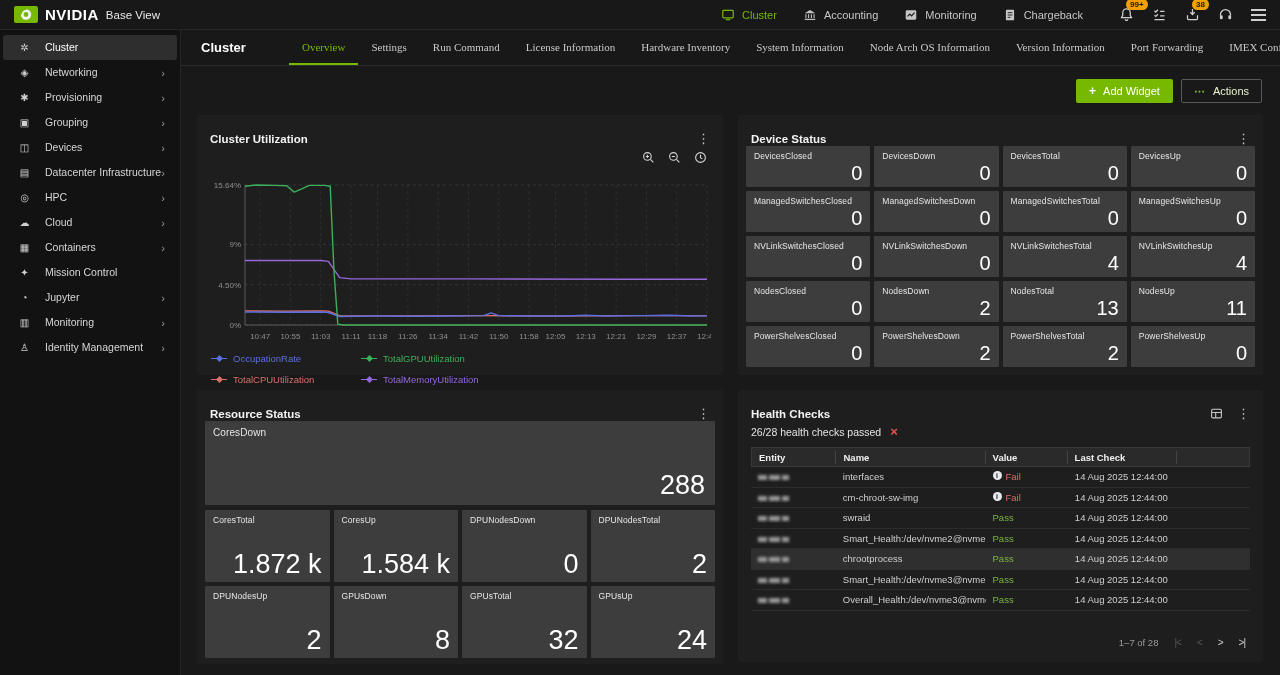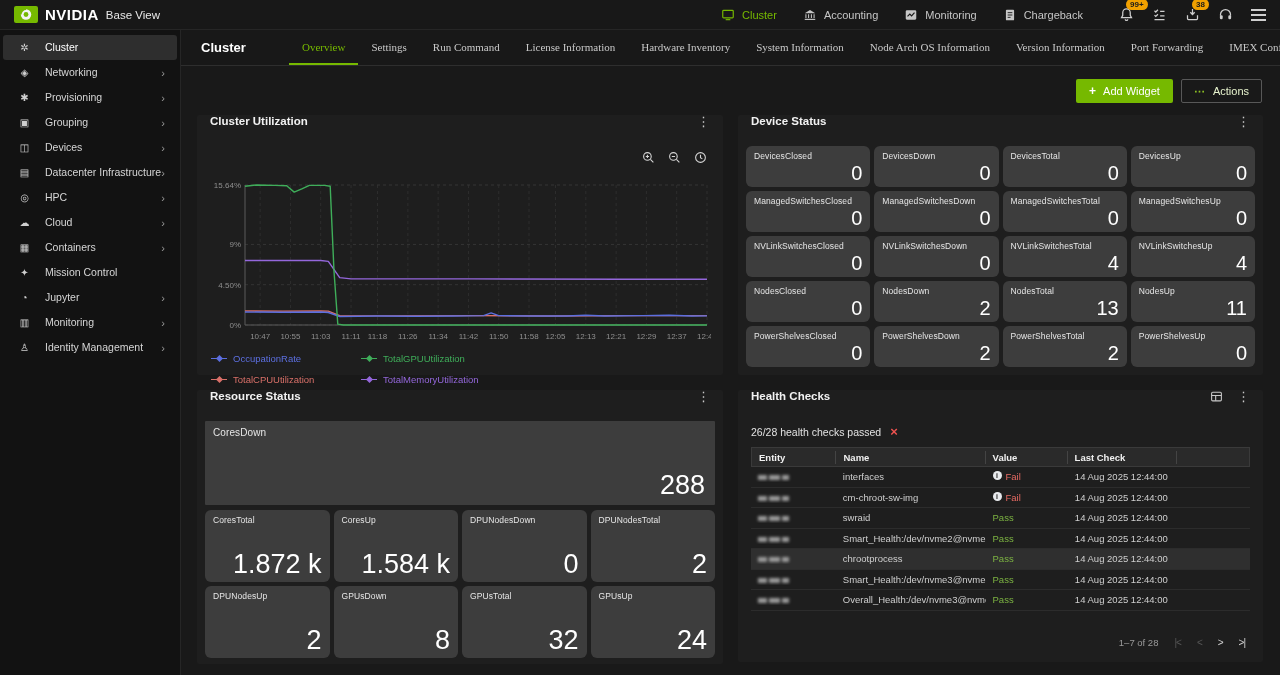--- a/index.html
+++ b/index.html
@@ -52,40 +52,40 @@
   .btn-actions { background:transparent; border:1px solid #585858; color:#e7f3cd; font-size:11px;
     padding:4px 12px; border-radius:2px; display:flex; align-items:center; gap:7px; cursor:pointer; }
   .btn-actions .dots { color:#8fc425; font-weight:bold; letter-spacing:1px; }
 
   
   .panel { position:absolute; background:#1e1e1e; border-radius:2px; }
   #p-util   { left:16px;  top:85px;  width:526px; height:260px; }
   #p-dev    { left:557px; top:85px;  width:525px; height:260px; }
   #p-res    { left:16px;  top:360px; width:526px; height:274px; }
   #p-health { left:557px; top:360px; width:525px; height:272px; }
-  .panel-hd { height:30px; display:flex; align-items:flex-start; justify-content:space-between; padding:0 13px; }
+  .panel-hd { height:30px; display:flex; align-items:flex-end; justify-content:space-between; padding:0 13px; }
   .panel-title { font-size:11.5px; font-weight:bold; color:#f2f2f2; }
   .hd-icons { display:flex; align-items:center; gap:14px; }
   .kebab { color:#c9c9c9; font-size:13px; cursor:pointer; line-height:1; }
   .board-ic { color:#c9c9c9; display:flex; cursor:pointer; }
 
   
   .chart-tools { position:absolute; top:36px; right:16px; display:flex; gap:13px; color:#d6d6d6; }
   .chart-tools span { cursor:pointer; display:flex; }
   .chart-wrap { padding:28px 10px 0 12px; }
   .legend { display:grid; grid-template-columns:150px auto; row-gap:10px; padding:4px 0 0 14px; }
   .lg-item { display:flex; align-items:center; gap:6px; font-size:9.5px; cursor:pointer; }
   .lg-mark { position:relative; width:16px; height:8px; flex:0 0 auto; }
   .lg-mark .ln { position:absolute; left:0; top:3.2px; width:16px; height:1.6px; background:currentColor; }
   .lg-mark .dm { position:absolute; left:5.5px; top:1.5px; width:5px; height:5px; background:currentColor;
     transform:rotate(45deg); }
 
   
   .tile-grid { display:grid; grid-template-columns:repeat(4,1fr); gap:4px; padding:1px 8px 8px; }
-  .tile { background:#3d3d3d; border-radius:6px; padding:5px 8px 4px; display:flex; flex-direction:column;
+  .tile { background:#3d3d3d; border-radius:1px; padding:5px 8px 4px; display:flex; flex-direction:column;
     justify-content:space-between; }
   #p-dev .tile { height:41px; }
   #p-res .tile { height:72px; }
   .tile-label { font-size:8.5px; color:#e6e6e6; letter-spacing:.1px; }
   .tile-value { color:#fff; text-align:right; line-height:1; }
   #p-dev .tile-value { font-size:20px; }
   #p-res .tile-value { font-size:27px; }
   .hero-tile { background:#3d3d3d; border-radius:1px; margin:1px 8px 4px; height:84px; padding:6px 10px 6px 8px;
     display:flex; flex-direction:column; justify-content:space-between; }
   .hero-tile .tile-label { font-size:10px; }

